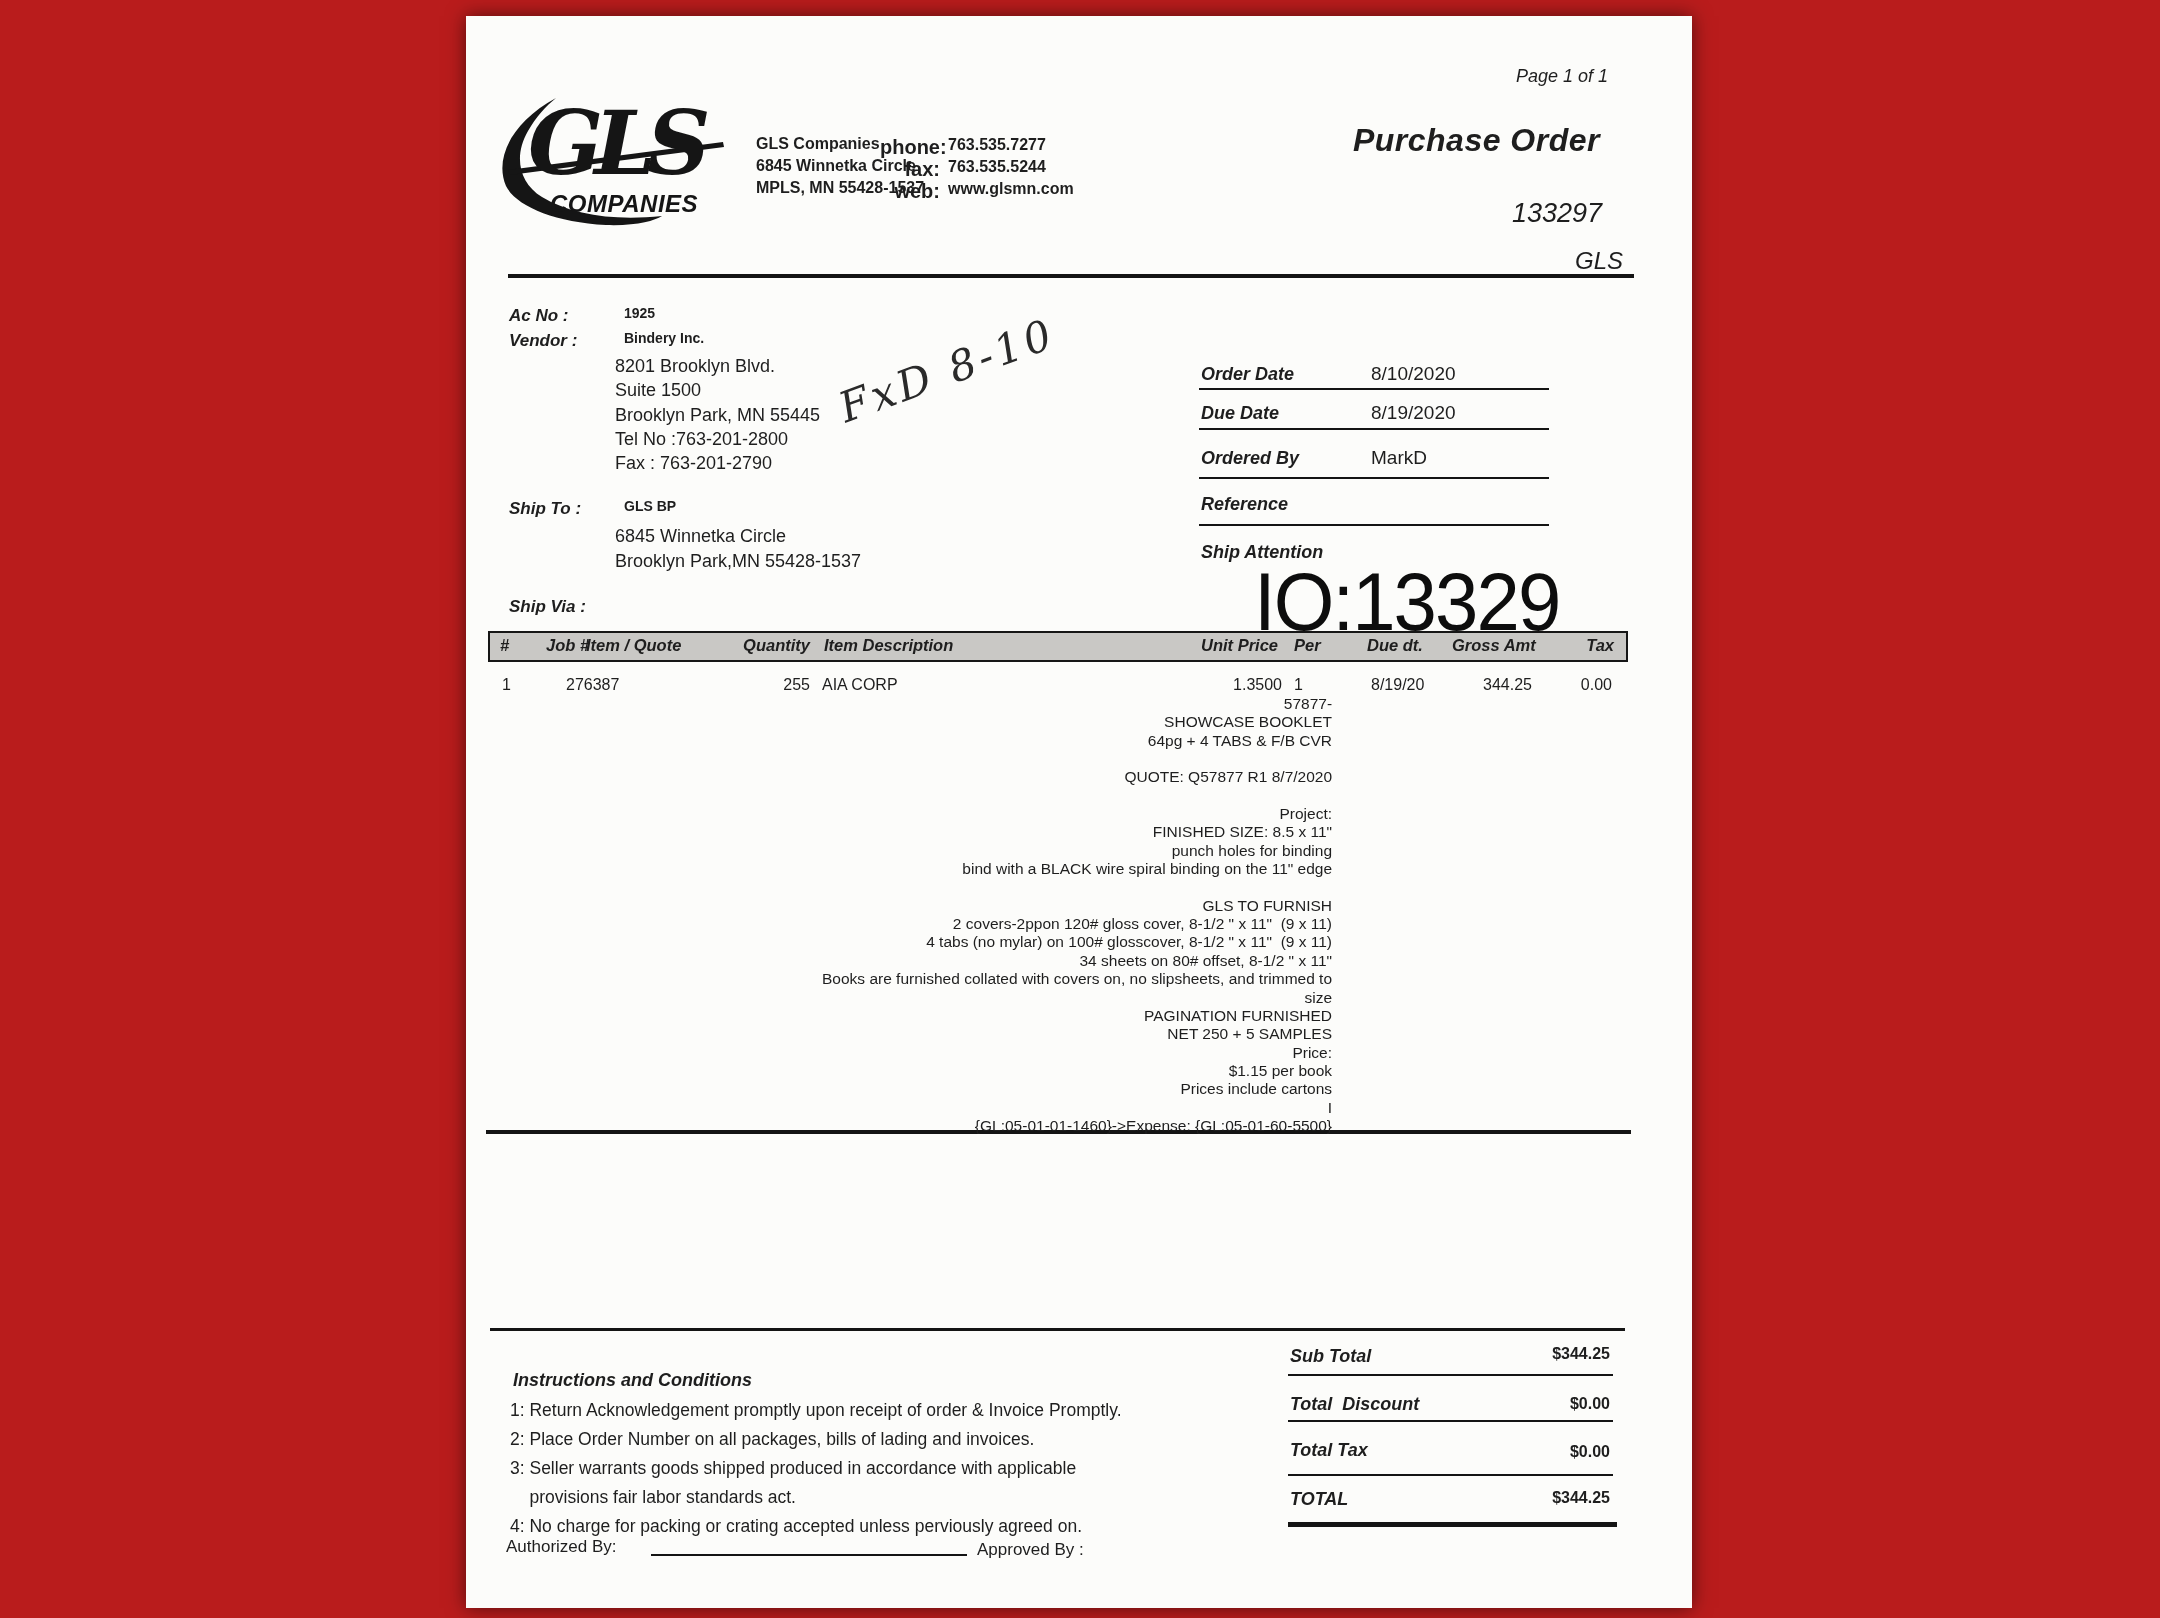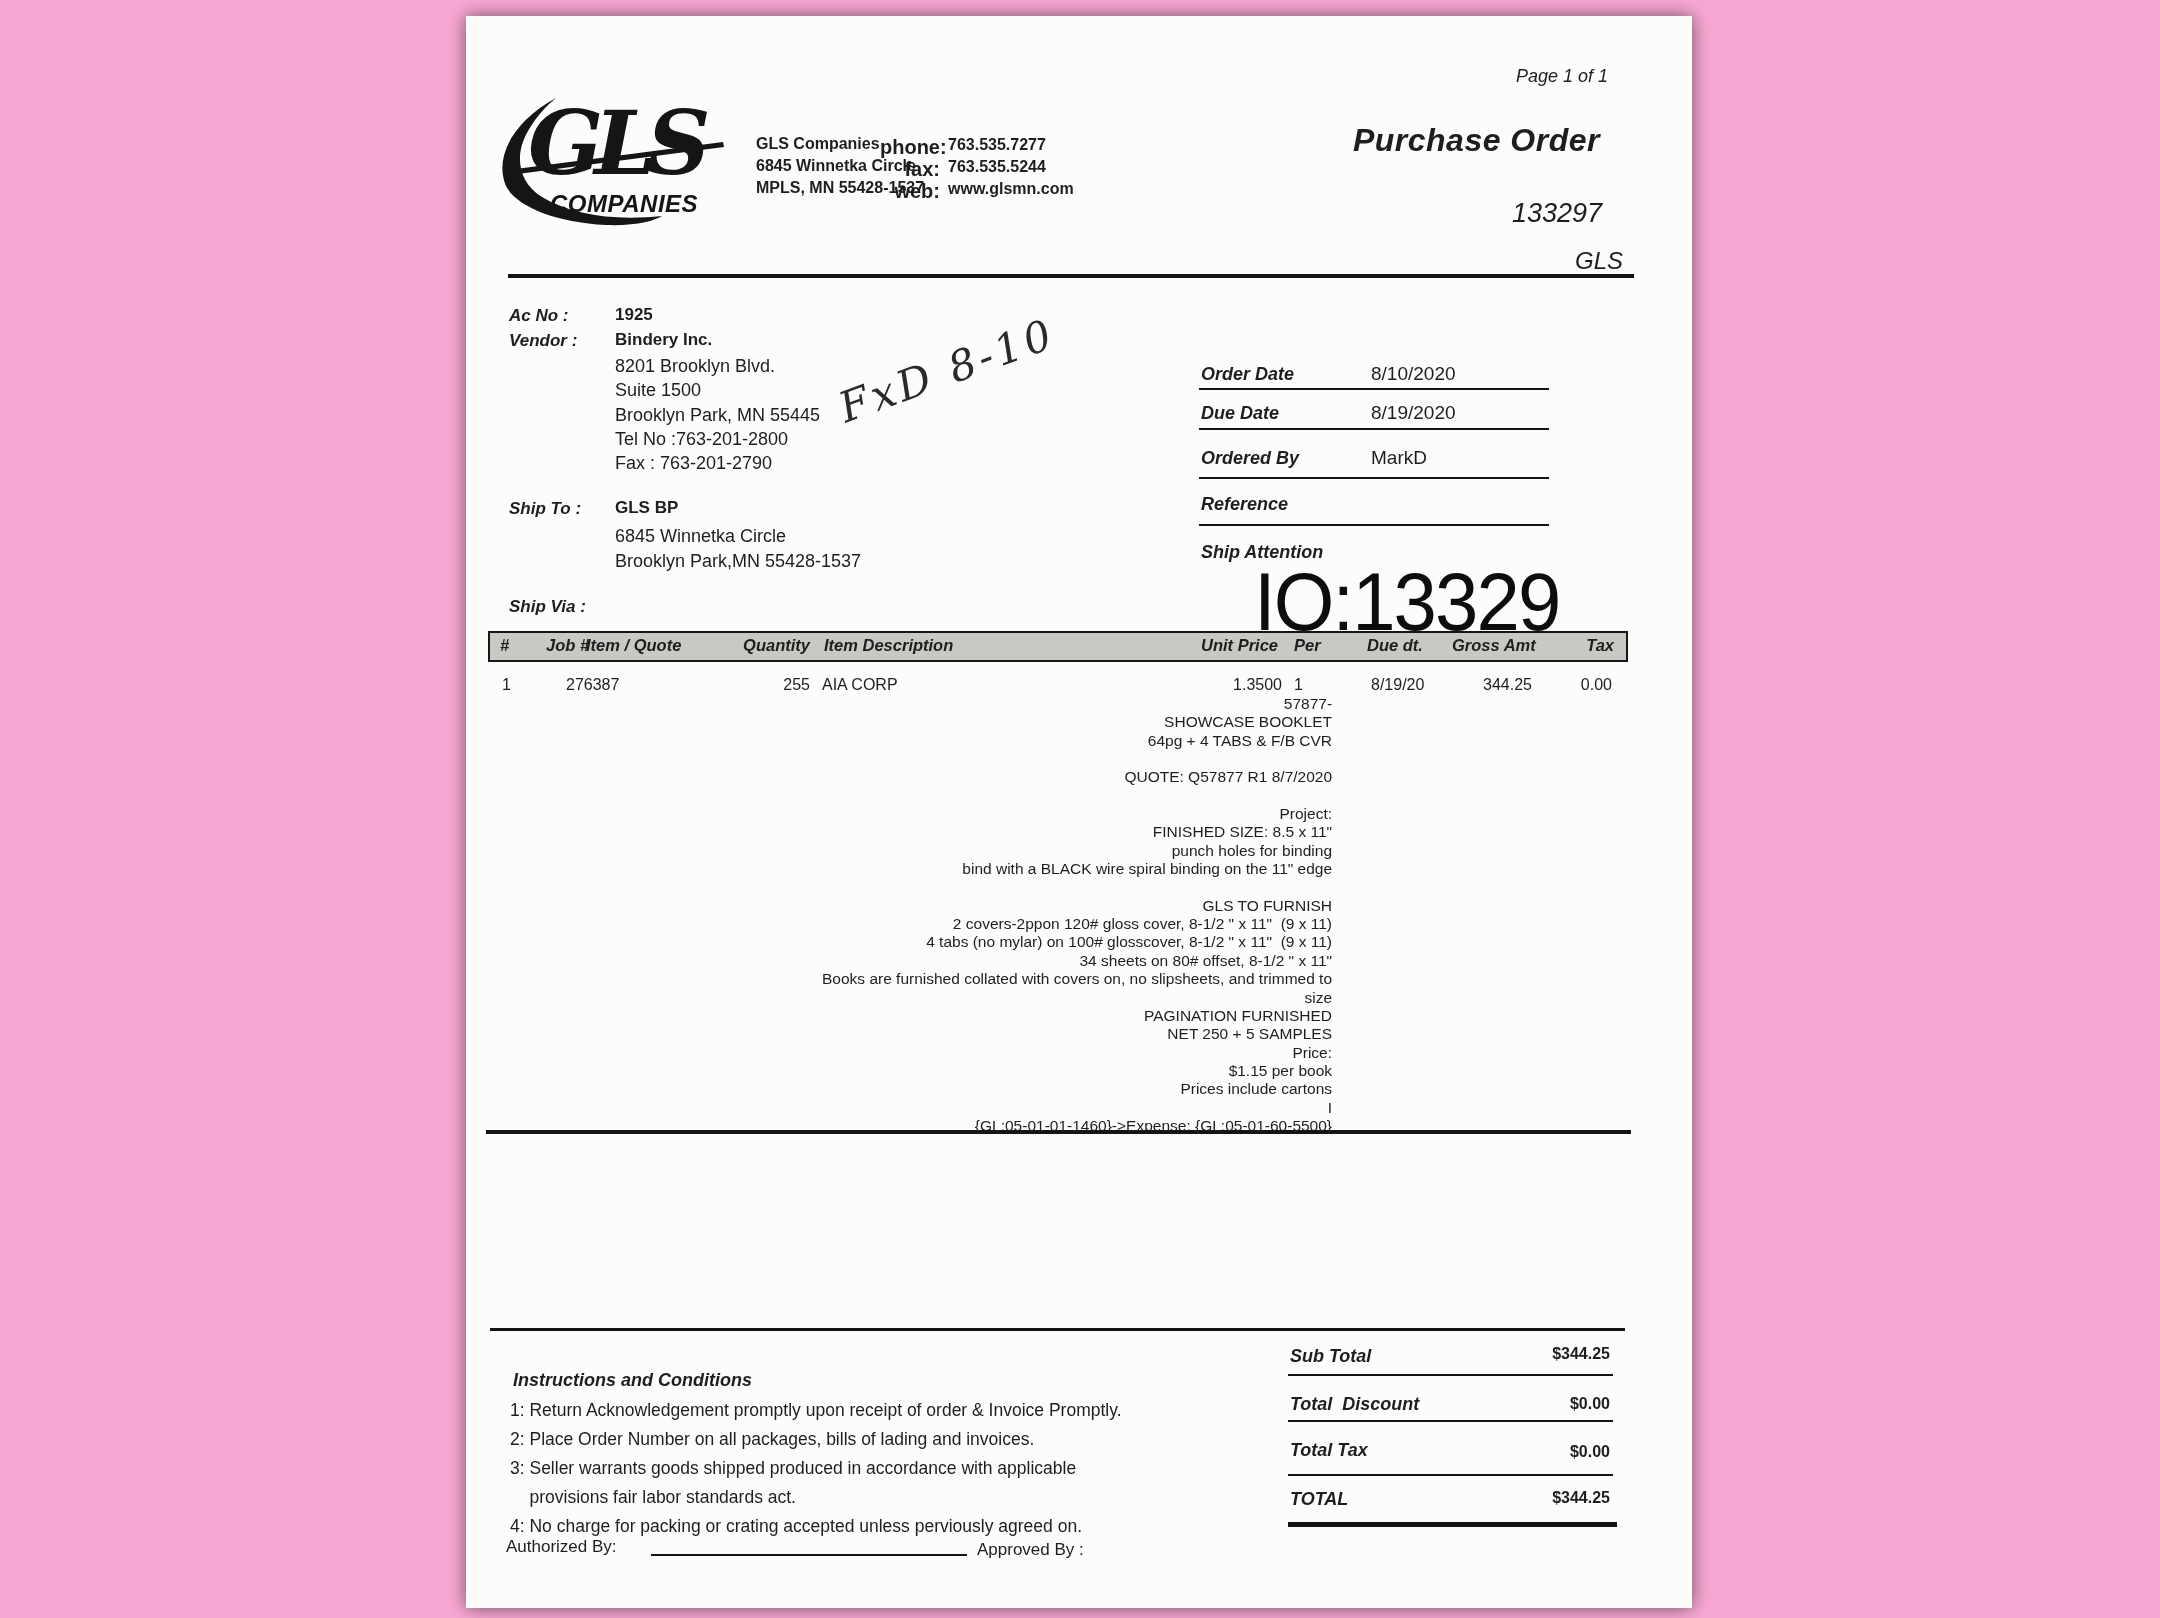--- a/index.html
+++ b/index.html
@@ -1,36 +1,36 @@
 <!DOCTYPE html>
 <html><head>
 <meta charset="utf-8">
 <style>
   html,body{margin:0;padding:0;background:#3a3a3a;width:2160px;height:1618px;overflow:hidden;}
   *{box-sizing:border-box;}
-  .stage{position:relative;width:2160px;height:1618px;background:#f9a8d4;font-family:"Liberation Sans",sans-serif;color:#1e1e1e;}
+  .stage{position:relative;width:2160px;height:1618px;background:#b91c1c;font-family:"Liberation Sans",sans-serif;color:#1e1e1e;}
   .page{position:absolute;left:466px;top:16px;width:1226px;height:1592px;background:#fcfcfa;box-shadow:0 0 18px rgba(0,0,0,.55);overflow:hidden;}
   .abs{position:absolute;white-space:pre;}
   .it{font-style:italic;}
   .b{font-weight:bold;}
   .right{text-align:right;}
   .line{position:absolute;background:#141414;}
   
   .page-indicator{top:50px;right:84px;font-size:18px;}
   .doc-title{top:106px;right:92px;font-size:32px;letter-spacing:.5px;}
   .po-number{top:182px;right:90px;font-size:27px;}
   .brand-abbrev{top:231px;right:69px;font-size:24px;}
   .logo-svg{position:absolute;left:28px;top:78px;width:232px;height:132px;}
   .co-line{left:251px;font-size:16px;font-weight:bold;line-height:16px;margin-left:39px;}
   .contact-label{width:60px;text-align:right;font-size:20px;font-weight:bold;}
   .contact-value{left:482px;font-size:16px;font-weight:bold;}
   .top-rule{left:42px;top:258px;width:1126px;height:4px;}
   
   .fld-label{left:43px;font-size:17px;font-style:italic;font-weight:bold;}
-  .fld-value{left:149px;font-size:17px;}
+  .fld-value{left:158px;font-size:14px;}
   .addr-lines{position:absolute;left:149px;font-size:18px;}
   .addr-lines div{min-height:24.3px;line-height:24.3px;white-space:pre;}
   .ship-addr div{min-height:24.8px;line-height:24.8px;white-space:pre;}
   .handwriting{left:368px;top:330px;font-size:42px;font-family:"DejaVu Serif",serif;font-style:italic;transform:rotate(-20deg);color:#2a2a2a;letter-spacing:4px;}
   
   .oi-label{left:735px;font-size:18px;font-style:italic;font-weight:bold;}
   .oi-value{left:905px;font-size:19px;}
   .oi-line{left:733px;width:350px;height:2px;}
   
   .stamp{left:788px;top:545px;width:320px;font-size:82px;line-height:1;color:#0d0d0d;letter-spacing:-2px;transform:scaleX(.95);transform-origin:left top;z-index:1;}

